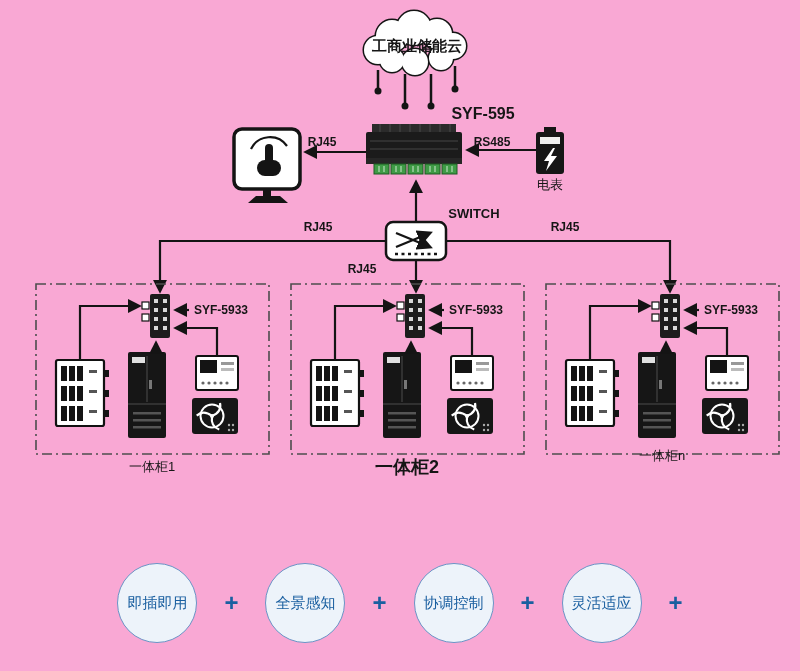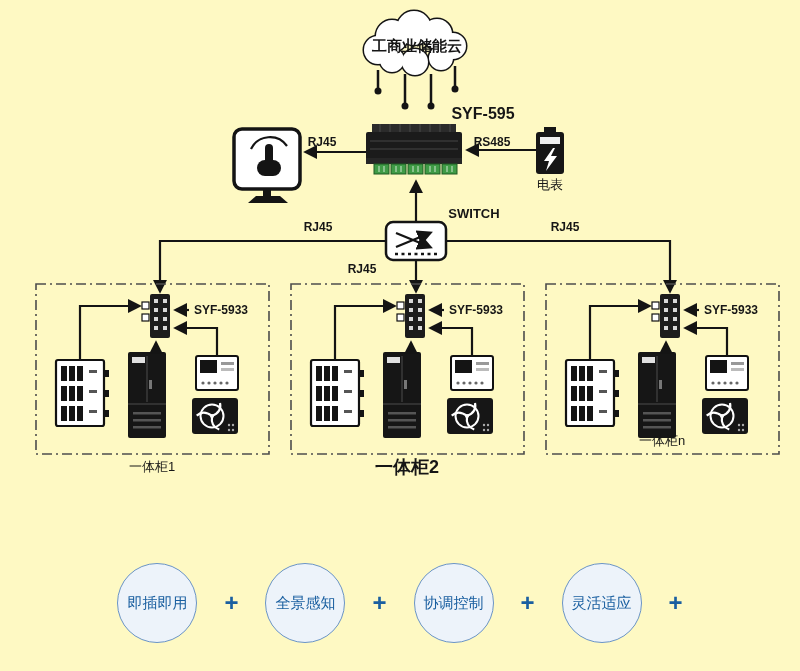--- a/index.html
+++ b/index.html
@@ -1,17 +1,17 @@
 <!DOCTYPE html>
 <html><head>
 <meta charset="utf-8">
 <style>
   html,body { margin:0; padding:0; background:#fff; }
   .canvas {
-    position:relative; width:800px; height:671px; background:#fef9c3;
+    position:relative; width:800px; height:671px; background:#f9a8d4;
     font-family:"Liberation Sans","DejaVu Sans",sans-serif; overflow:hidden;
   }
   .art { position:absolute; left:0; top:0; }
   .lbl {
     position:absolute; transform:translate(-50%,-50%);
     font-weight:bold; color:#161616; white-space:nowrap;
   }
   .lbl-left {
     position:absolute; transform:translateY(-50%);
     font-weight:bold; color:#161616; white-space:nowrap;
@@ -249,21 +249,21 @@
   <div class="lbl" style="left:318px;top:227px;font-size:12px;">RJ45</div>
   <div class="lbl" style="left:565px;top:227px;font-size:12px;">RJ45</div>
   <div class="lbl" style="left:362px;top:269px;font-size:12px;">RJ45</div>
 
   <div class="lbl-left" style="left:194px;top:310px;font-size:12px;">SYF-5933</div>
   <div class="lbl-left" style="left:449px;top:310px;font-size:12px;">SYF-5933</div>
   <div class="lbl-left" style="left:704px;top:310px;font-size:12px;">SYF-5933</div>
 
   <div class="lbl" style="left:152px;top:467px;font-size:13px;font-weight:normal;">一体柜1</div>
   <div class="lbl" style="left:407px;top:467px;font-size:18px;font-weight:bold;">一体柜2</div>
-  <div class="lbl" style="left:662px;top:441px;font-size:13px;font-weight:normal;">一体柜n</div>
+  <div class="lbl" style="left:662px;top:456px;font-size:13px;font-weight:normal;">一体柜n</div>
 
   <div class="features">
     <div class="fcircle">
       <span>即插</span>
       <span>即用</span>
     </div>
     <div class="plus">+</div>
     <div class="fcircle">
       <span>全景</span>
       <span>感知</span>

